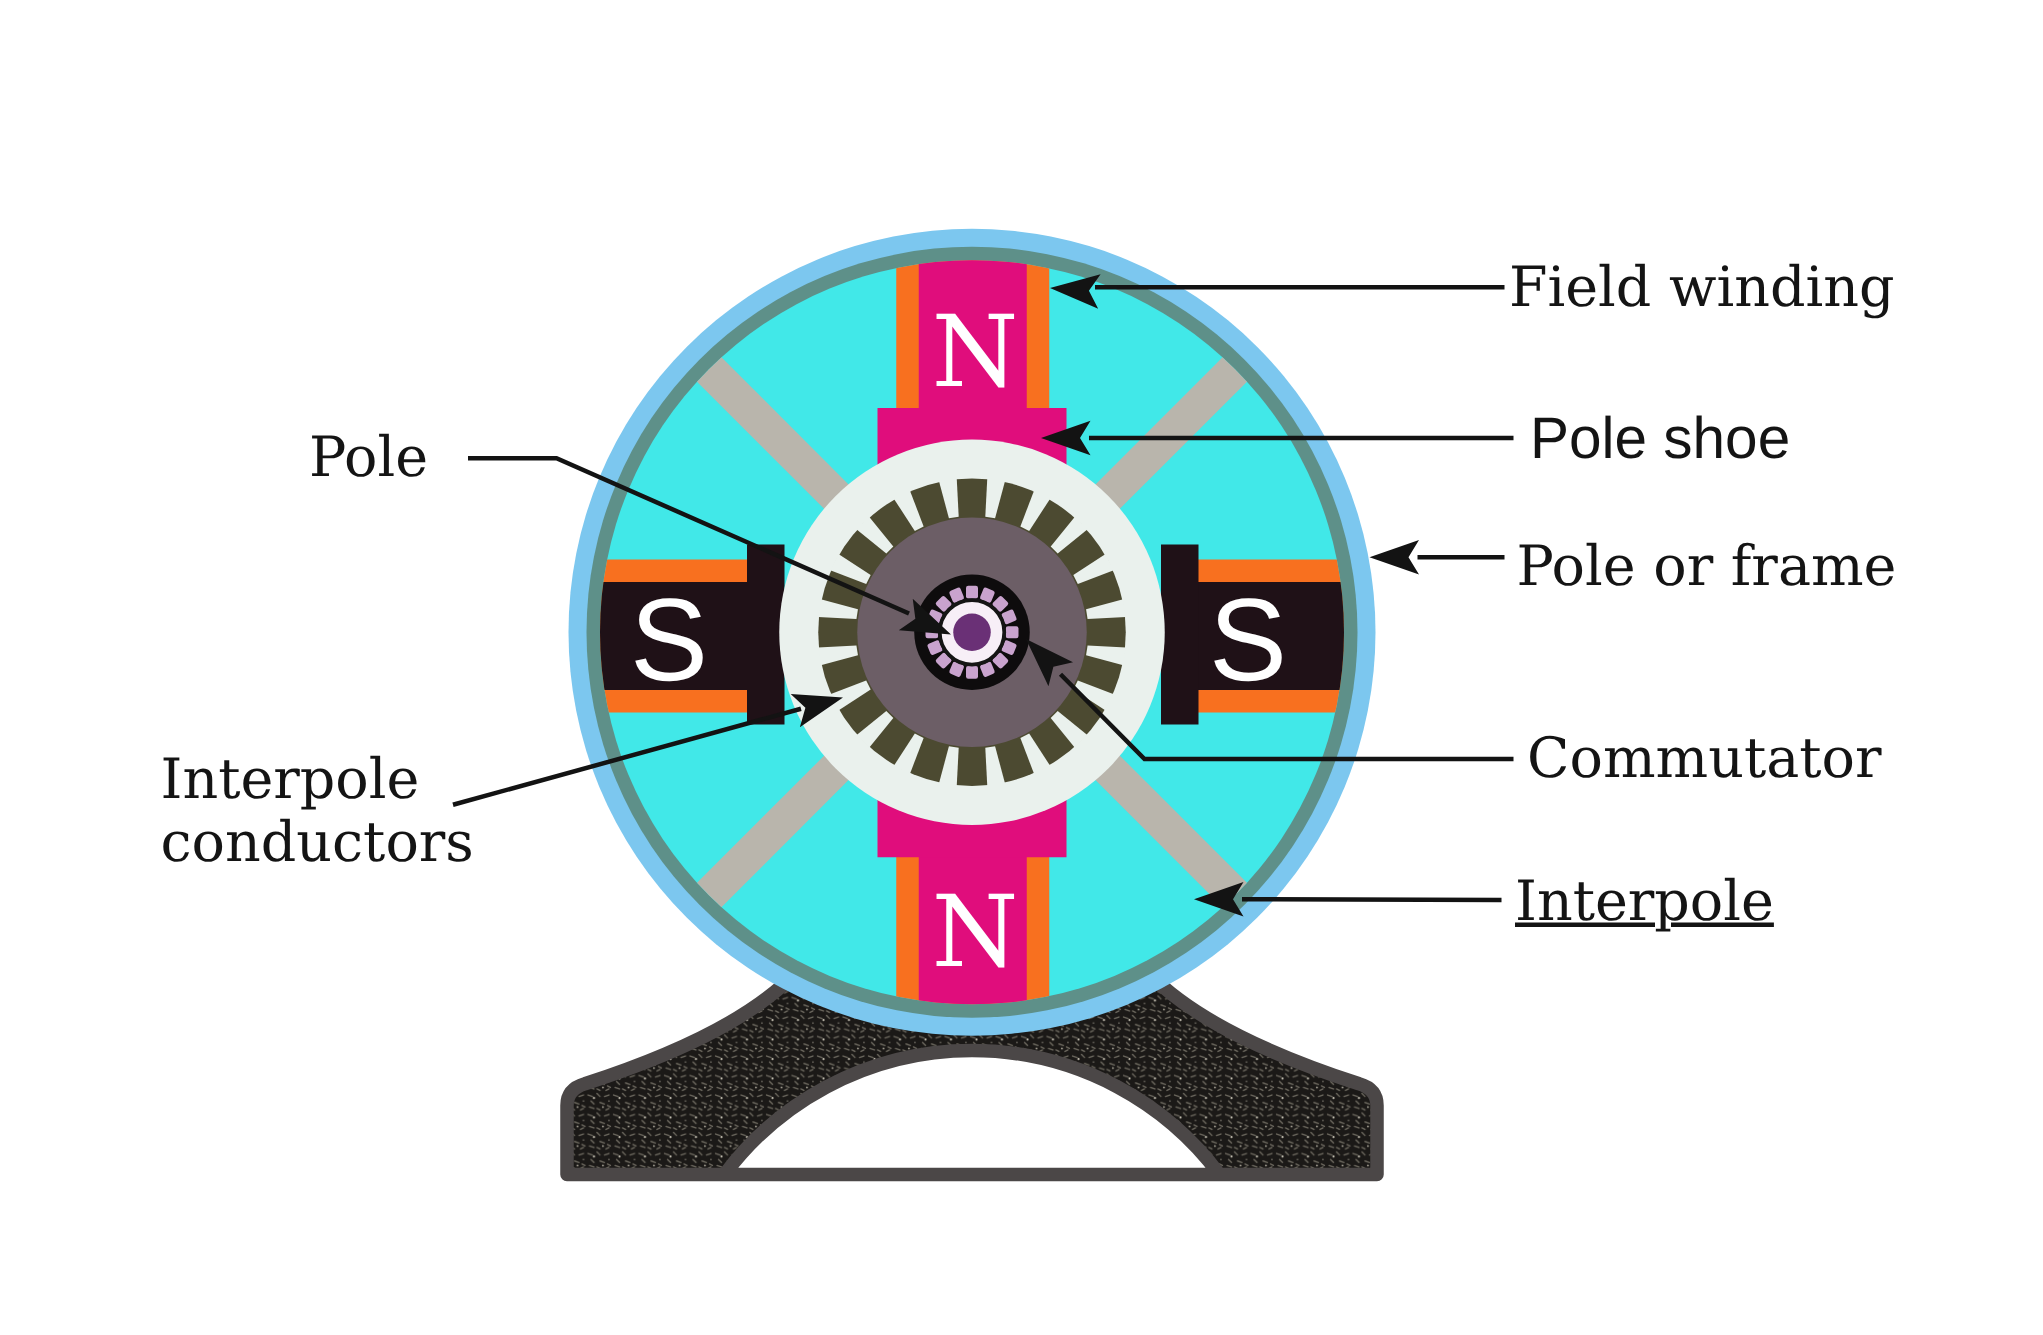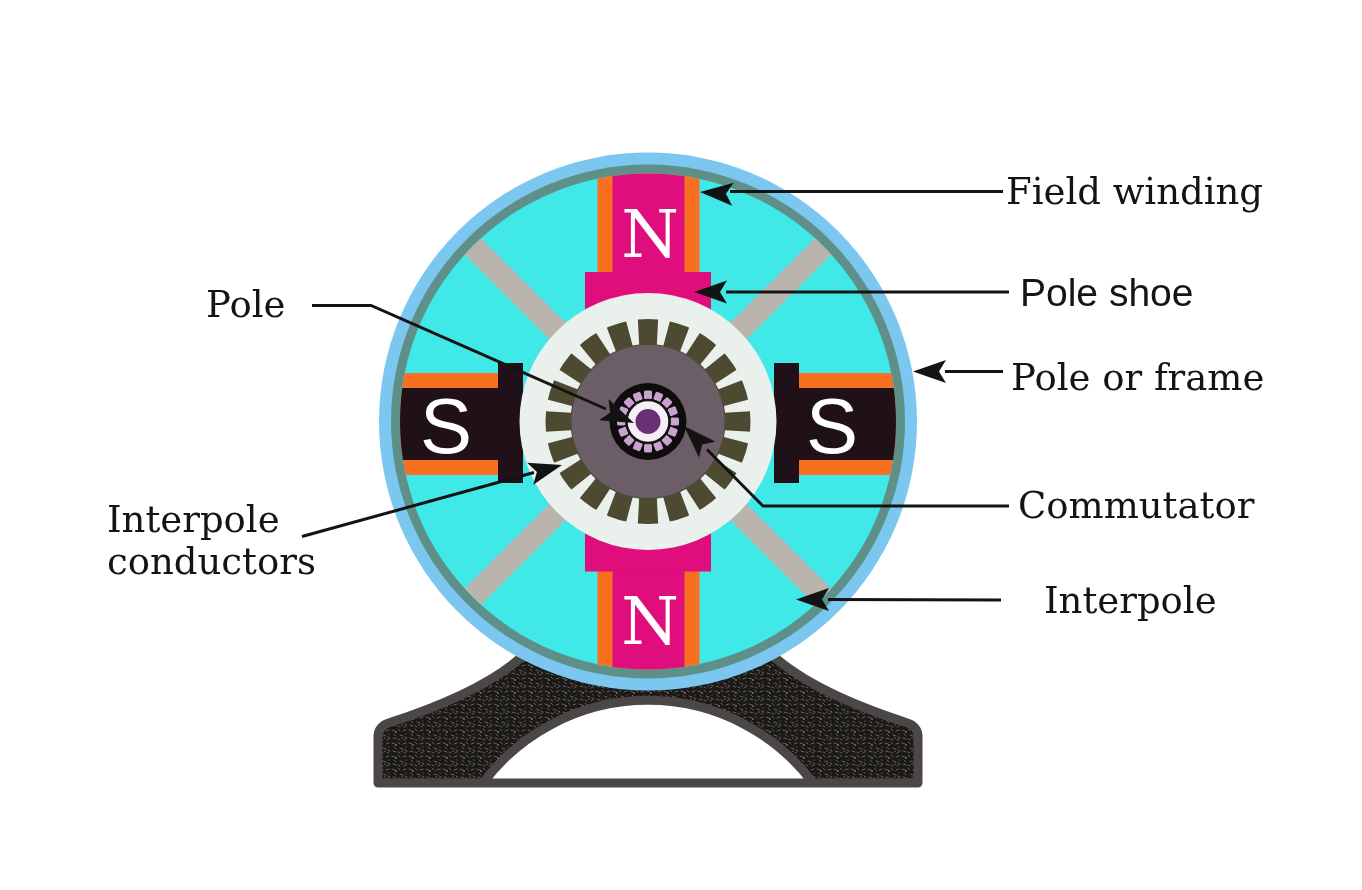--- a/index.html
+++ b/index.html
@@ -200,19 +200,19 @@
   </svg>
 
   <div class="lbl serif" style="left:1006px;top:170px;" data-name="label-field-winding">Field winding</div>
 
   <div class="lbl sans" style="left:1020px;top:271px;" data-name="label-pole-shoe">Pole shoe</div>
 
   <div class="lbl serif" style="left:1011px;top:356px;" data-name="label-yoke-or-frame">Pole or frame</div>
 
   <div class="lbl serif" style="left:1018px;top:484px;" data-name="label-commutator">Commutator</div>
 
-  <div class="lbl serif" style="left:1044px;top:579px;" data-name="label-interpole">Interpole</div>
+  <div class="lbl serif" style="left:1010px;top:579px;text-decoration:underline;" data-name="label-interpole">Interpole</div>
 
   <div class="lbl serif" style="left:206px;top:283px;" data-name="label-shaft">Pole</div>
 
   <div class="lbl serif wrap2" style="left:107px;top:499px;" data-name="label-armature-conductors">Interpole conductors</div>
 
 </div>
 
 </body></html>

